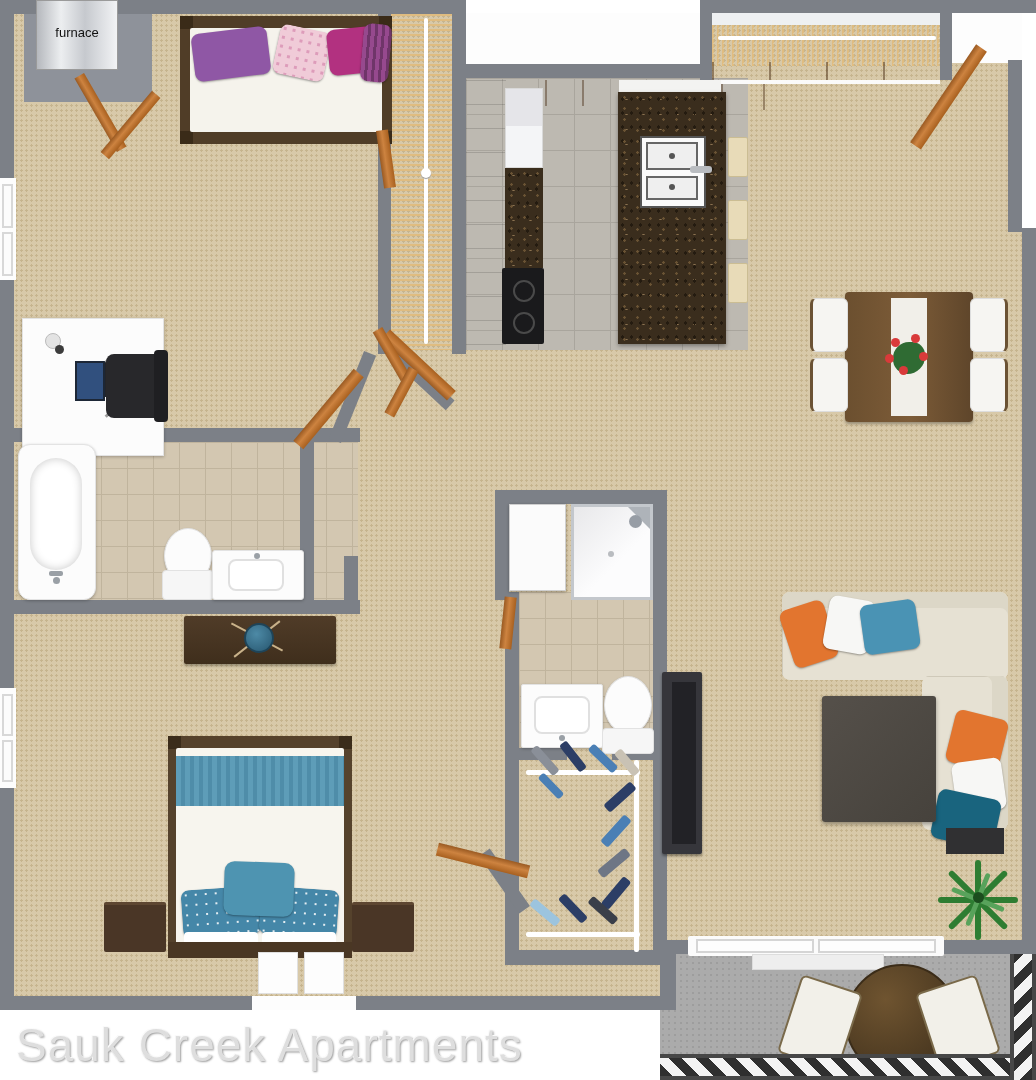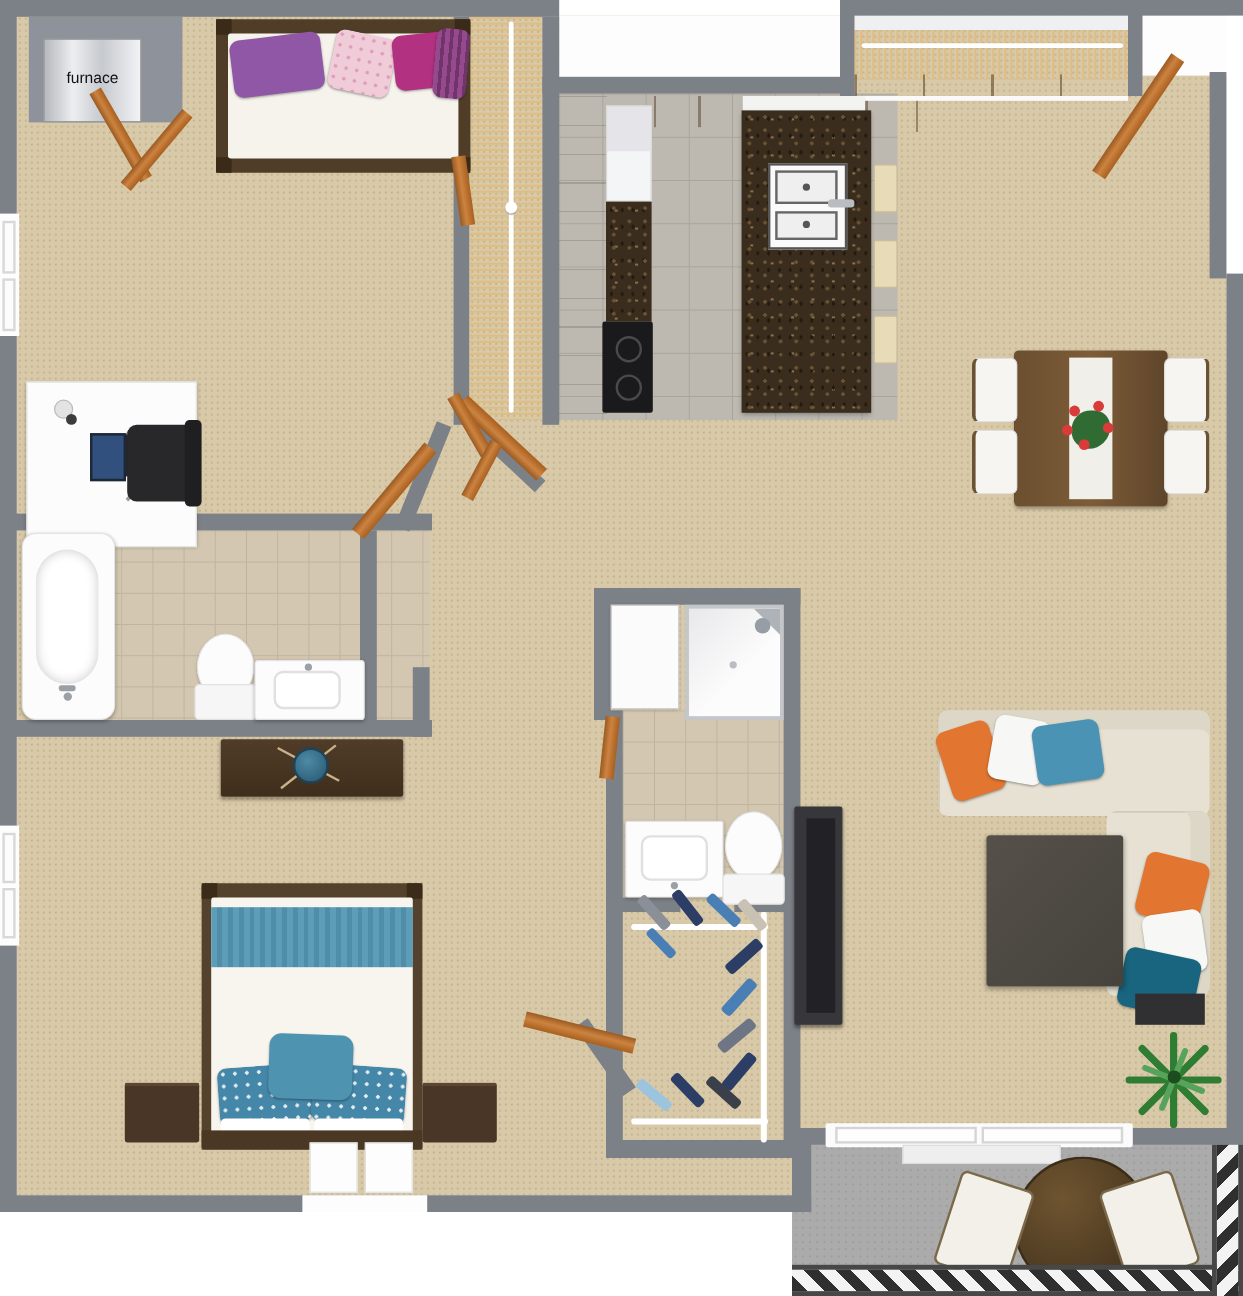--- a/index.html
+++ b/index.html
@@ -98,21 +98,21 @@
   <div class="abs w" style="left:505px;top:950px;width:162px;height:15px"></div>
   <div class="abs w" style="left:505px;top:748px;width:62px;height:12px"></div>
   <div class="abs w" style="left:612px;top:748px;width:55px;height:12px"></div>
   <div class="abs w" style="left:660px;top:940px;width:376px;height:14px"></div>
   <div class="abs w" style="left:660px;top:940px;width:16px;height:70px"></div>
   <div class="abs w" style="left:346px;top:350px;width:13px;height:94px;transform:rotate(22deg)"></div>
   <div class="abs w" style="left:410px;top:328px;width:13px;height:92px;transform:rotate(-47deg)"></div>
   <div class="abs w" style="left:498px;top:846px;width:13px;height:70px;transform:rotate(-35deg)"></div>
 
   <div class="abs" style="left:24px;top:14px;width:128px;height:88px;background:#8e929a"></div>
-  <div class="abs" style="left:36px;top:32px;width:80px;height:68px;border:1px solid #9a9a9a;
+  <div class="abs" style="left:36px;top:0;width:80px;height:68px;border:1px solid #9a9a9a;
               background:linear-gradient(90deg,#b5b8bd,#eceef0 30%,#c6c9ce 60%,#f2f3f5)">
     <div class="furnace-label">furnace</div>
   </div>
   <div class="abs wood" style="left:95px;top:70px;width:11px;height:85px;transform:rotate(-30deg)"></div>
   <div class="abs wood" style="left:125px;top:85px;width:11px;height:80px;transform:rotate(40deg)"></div>
 
   <div class="abs" style="left:180px;top:16px;width:212px;height:128px;background:#503d27;border-radius:3px">
     <div class="abs" style="left:0;top:0;width:13px;height:13px;background:#3a2b18"></div>
     <div class="abs" style="right:0;top:0;width:13px;height:13px;background:#3a2b18"></div>
     <div class="abs" style="left:0;bottom:0;width:13px;height:13px;background:#3a2b18"></div>
@@ -306,14 +306,15 @@
     <div class="abs" style="left:130px;top:3px;width:118px;height:14px;background:#fdfdfd;border:2px solid #d5d5d5;box-sizing:border-box"></div>
   </div>
   <div class="abs" style="left:752px;top:954px;width:132px;height:16px;background:#eee;border:1px solid #ddd;box-sizing:border-box"></div>
   <div class="abs" style="left:845px;top:964px;width:114px;height:114px;border-radius:50%;
               background:radial-gradient(circle at 35% 30%,#6f5430,#4a3820 70%);border:2px solid #3b2c18;box-sizing:border-box"></div>
   <div class="abs" style="left:788px;top:982px;width:64px;height:82px;background:#f2f0e9;border:2px solid #7a6a4a;border-radius:6px;box-sizing:border-box;transform:rotate(18deg)"></div>
   <div class="abs" style="left:926px;top:982px;width:64px;height:82px;background:#f2f0e9;border:2px solid #7a6a4a;border-radius:6px;box-sizing:border-box;transform:rotate(-18deg)"></div>
   <div class="abs rail" style="left:660px;top:1054px;width:376px;height:26px"></div>
   <div class="abs railV" style="left:1010px;top:954px;width:26px;height:126px"></div>
 
+  <div class="watermark">Sauk Creek Apartments</div>
 
 </div>
 
 </body></html>

